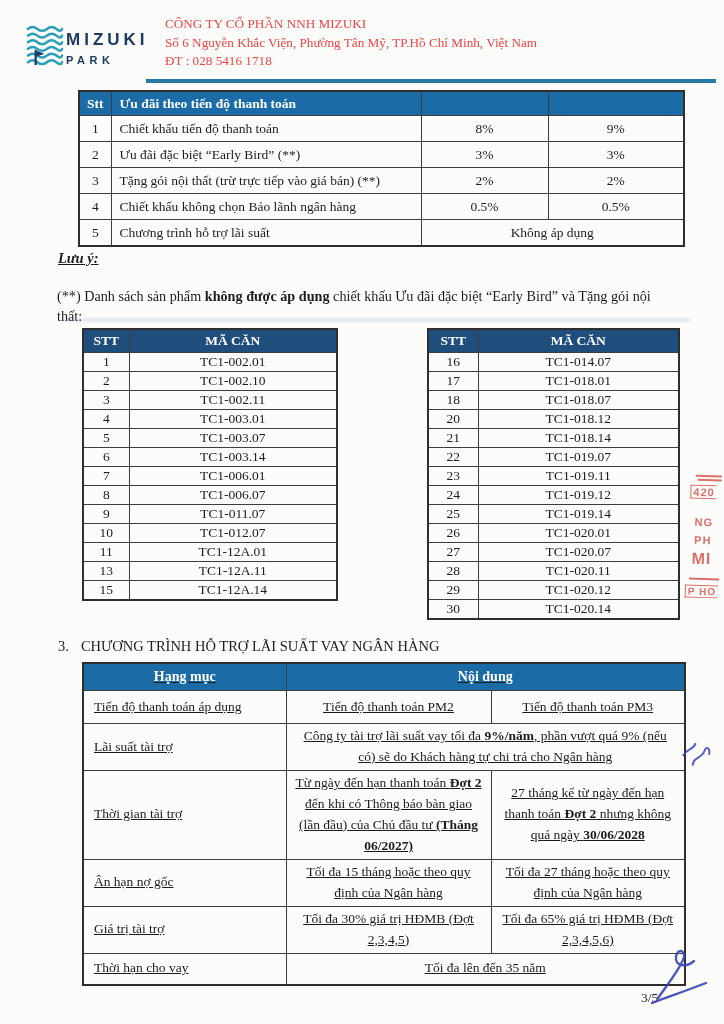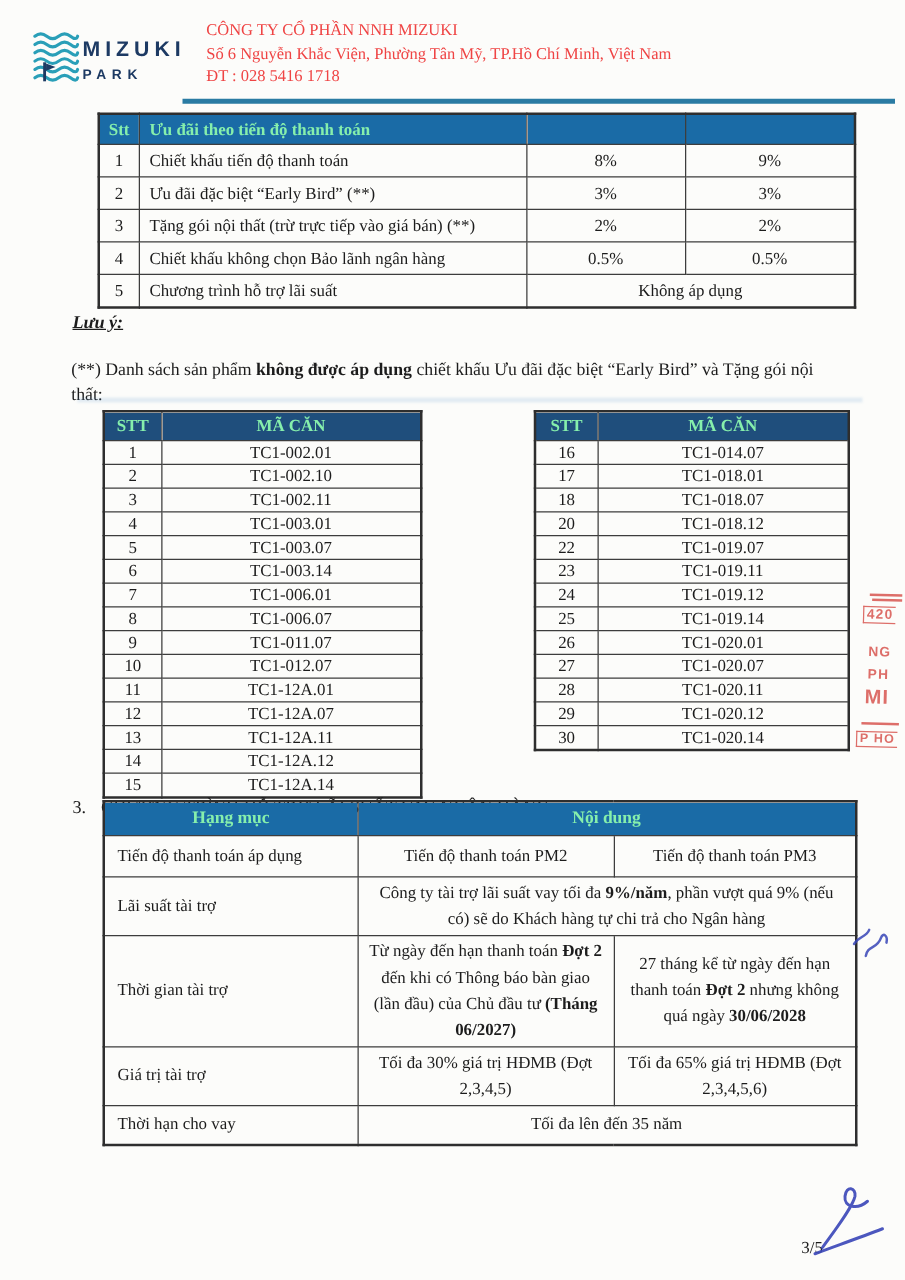--- a/index.html
+++ b/index.html
@@ -22,21 +22,21 @@
   .brand{position:absolute;left:66px;top:30px;font-family:"Liberation Sans","DejaVu Sans",sans-serif;color:var(--logo-navy);}
   .brand .main{font-size:17px;font-weight:700;letter-spacing:4px;}
   .brand .sub{font-size:11px;font-weight:700;letter-spacing:4.5px;margin-top:4px;}
   .company{position:absolute;left:146px;top:15px;font-size:13.2px;line-height:18.5px;color:#ef4444;margin-left:19px;}
   .rule{position:absolute;left:146px;top:79px;width:570px;height:4px;background:var(--rule-teal);}
 
   
   table{border-collapse:collapse;table-layout:fixed;font-size:13.5px;color:var(--ink);}
   td,th{border:1px solid var(--line);padding:1px 4px;overflow:hidden;}
   .tbl{position:absolute;border:2px solid #2e2e2e;}
-  th{background:var(--header-blue);color:#86efac;font-weight:700;margin-left:26px;}
+  th{background:var(--header-blue);color:#ffffff;font-weight:700;margin-left:26px;}
   .b{font-weight:700;}
 
   
   .tbl-discount{left:78px;top:90px;width:607px;}
   .tbl-discount th{height:21px;font-size:13.5px;}
   .tbl-discount th.lbl{text-align:left;padding-left:8px;}
   .tbl-discount td{height:23px;}
   .tbl-discount td.lbl{text-align:left;padding-left:8px;}
   .tbl-discount td.val{text-align:center;}
 
@@ -51,21 +51,21 @@
   .tbl-units-right{left:427px;top:328px;width:253px;}
 
   
   .bleed{position:absolute;left:62px;top:318px;width:628px;height:4px;background:rgba(96,150,205,.16);filter:blur(1px);}
 
   
   .sec3{position:absolute;left:58px;top:638px;font-size:14.5px;font-weight:400;}
   .sec3 .num{margin-right:12px;}
 
   
-  .tbl-loan{left:82px;top:640px;width:604px;}
+  .tbl-loan{left:82px;top:662px;width:604px;text-decoration:underline;}
   .tbl-loan th{height:24px;text-align:center;font-size:14px;}
   .tbl-loan td{line-height:1.55;}
   .tbl-loan td.item{text-align:left;padding-left:10px;}
   .tbl-loan td.ct{text-align:center;padding:2px 8px;}
   .r1 td{height:28px;}
   .r2 td{height:42px;}
   .r3 td{height:80px;}
   .r4 td{height:42px;}
   .r5 td{height:42px;}
   .r6 td{height:26px;}
@@ -213,30 +213,22 @@
         </tr>
       <tr>
           <td>10</td>
           <td>TC1-012.07</td>
         </tr>
       <tr>
           <td>11</td>
           <td>TC1-12A.01</td>
         </tr>
       <tr>
-          <td>12</td>
-          <td>TC1-12A.07</td>
-        </tr>
-      <tr>
           <td>13</td>
           <td>TC1-12A.11</td>
-        </tr>
-      <tr>
-          <td>14</td>
-          <td>TC1-12A.12</td>
         </tr>
       <tr>
           <td>15</td>
           <td>TC1-12A.14</td>
         </tr>
     </tbody>
   </table>
 
   <table class="tbl tbl-units tbl-units-right">
     <colgroup>
@@ -258,20 +250,24 @@
           <td>17</td>
           <td>TC1-018.01</td>
         </tr>
       <tr>
           <td>18</td>
           <td>TC1-018.07</td>
         </tr>
       <tr>
           <td>20</td>
           <td>TC1-018.12</td>
+        </tr>
+      <tr>
+          <td>21</td>
+          <td>TC1-018.14</td>
         </tr>
       <tr>
           <td>22</td>
           <td>TC1-019.07</td>
         </tr>
       <tr>
           <td>23</td>
           <td>TC1-019.11</td>
         </tr>
       <tr>
@@ -328,20 +324,25 @@
         <td class="ct"><span>Tiến độ thanh toán PM3</span></td>
       </tr>
       <tr class="r2">
         <td class="item">Lãi suất tài trợ</td>
         <td class="ct" colspan="2"><span>Công ty tài trợ lãi suất vay tối đa </span><span class="b">9%/năm</span><span>, phần vượt quá 9% (nếu có) sẽ do Khách hàng tự chi trả cho Ngân hàng</span></td>
       </tr>
       <tr class="r3">
         <td class="item">Thời gian tài trợ</td>
         <td class="ct"><span>Từ ngày đến hạn thanh toán </span><span class="b">Đợt 2</span><span> đến khi có Thông báo bàn giao (lần đầu) của Chủ đầu tư </span><span class="b">(Tháng 06/2027)</span></td>
         <td class="ct"><span>27 tháng kể từ ngày đến hạn thanh toán </span><span class="b">Đợt 2</span><span> nhưng không quá ngày </span><span class="b">30/06/2028</span></td>
+      </tr>
+      <tr class="r4">
+        <td class="item">Ân hạn nợ gốc</td>
+        <td class="ct"><span>Tối đa 15 tháng hoặc theo quy định của Ngân hàng</span></td>
+        <td class="ct"><span>Tối đa 27 tháng hoặc theo quy định của Ngân hàng</span></td>
       </tr>
       <tr class="r5">
         <td class="item">Giá trị tài trợ</td>
         <td class="ct"><span>Tối đa 30% giá trị HĐMB (Đợt 2,3,4,5)</span></td>
         <td class="ct"><span>Tối đa 65% giá trị HĐMB (Đợt 2,3,4,5,6)</span></td>
       </tr>
       <tr class="r6">
         <td class="item">Thời hạn cho vay</td>
         <td class="ct" colspan="2"><span>Tối đa lên đến 35 năm</span></td>
       </tr>

